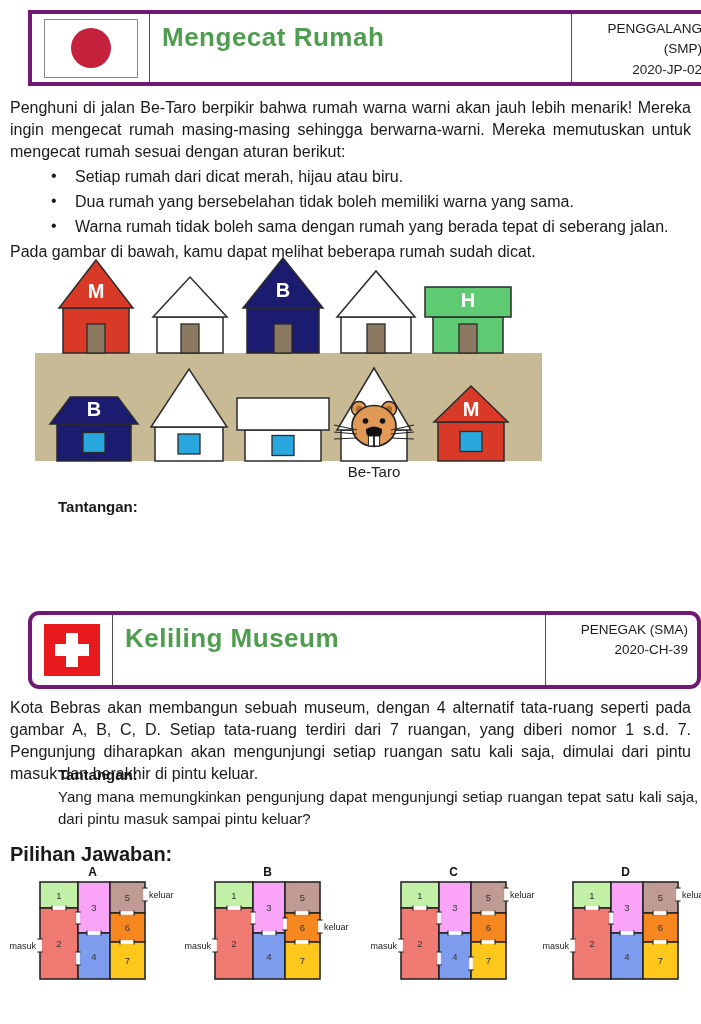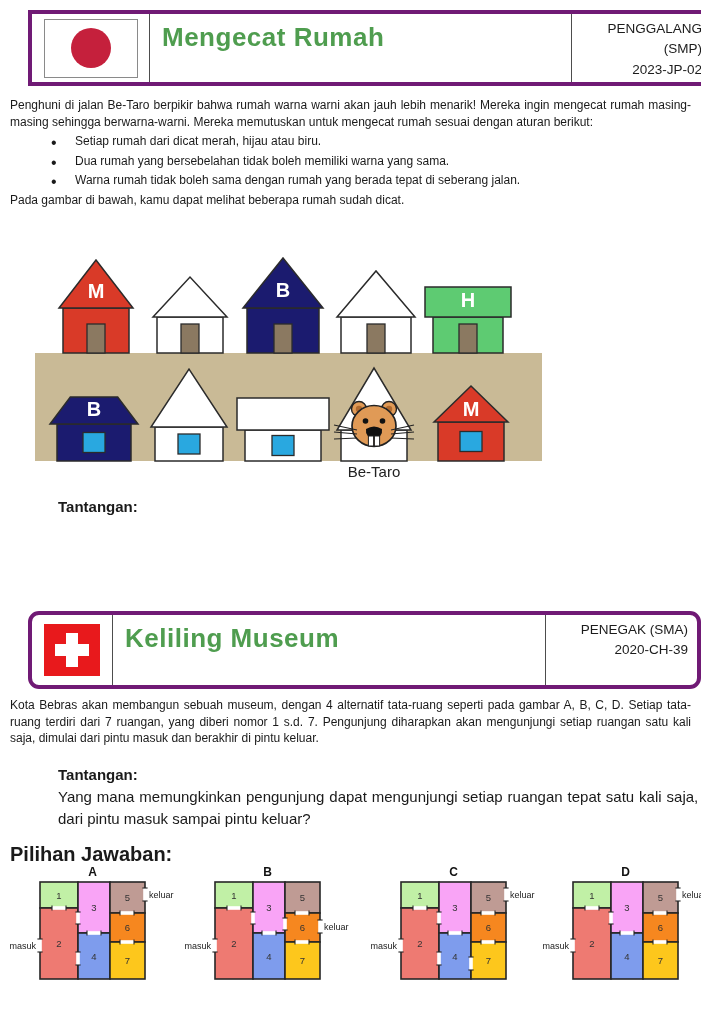--- a/index.html
+++ b/index.html
@@ -15,21 +15,21 @@
   .doc-title{margin:0;font-size:26px;font-weight:bold;color:#4f9d4f;letter-spacing:0.5px;}
   
   .jp-flag{width:92px;height:57px;background:#fff;border:1px solid #8a8a8a;position:relative;}
   .jp-flag .sun{position:absolute;left:50%;top:50%;width:40px;height:40px;margin:-20px 0 0 -20px;
                 border-radius:50%;background:#c5203c;}
   
   .ch-flag{width:56px;height:52px;background:#e8191c;position:relative;}
   .ch-flag .v{position:absolute;left:50%;top:50%;width:12px;height:34px;margin:-17px 0 0 -6px;background:#fff;}
   .ch-flag .h{position:absolute;left:50%;top:50%;width:34px;height:12px;margin:-6px 0 0 -17px;background:#fff;}
   
-  .para{position:absolute;left:10px;width:681px;font-size:12px;line-height:1.38;text-align:justify;}
+  .para{position:absolute;left:10px;width:681px;font-size:16px;line-height:1.38;text-align:justify;}
   .para p{margin:0;}
   .rules{margin:2px 0;padding-left:65px;list-style:none;text-align:justify;}
   .rules li{position:relative;margin:3px 0;}
   .rules li::before{content:"\2022";position:absolute;left:-24px;top:-1px;font-size:16px;}
   .bold-label{font-weight:bold;}
   .challenge{position:absolute;left:10px;width:681px;font-size:15px;line-height:1.45;margin-left:48px;}
   .options-label{position:absolute;left:10px;font-size:20px;font-weight:bold;}
   
   .houses-wrap{position:absolute;left:35px;top:248px;width:507px;height:238px;}
   .layouts-wrap{position:absolute;left:0;top:866px;width:701px;height:150px;}
@@ -46,21 +46,21 @@
       <div class="jp-flag">
           <div class="sun"></div>
         </div>
     </div>
     <div class="cell titlecell">
       <h1 class="doc-title">Mengecat Rumah</h1>
     </div>
     <div class="cell metacell" style="width:130px;">
       <div>PENGGALANG</div>
       <div>(SMP)</div>
-      <div>2023-JP-02</div>
+      <div>2020-JP-02</div>
     </div>
   </div>
 
   <div class="para" style="top:97px;">
     <p>Penghuni di jalan Be-Taro berpikir bahwa rumah warna warni akan jauh lebih menarik! Mereka ingin mengecat rumah masing-masing sehingga berwarna-warni. Mereka memutuskan untuk mengecat rumah sesuai dengan aturan berikut:</p>
     <ul class="rules">
       <li>Setiap rumah dari dicat merah, hijau atau biru.</li>
       <li>Dua rumah yang bersebelahan tidak boleh memiliki warna yang sama.</li>
       <li>Warna rumah tidak boleh sama dengan rumah yang berada tepat di seberang jalan.</li>
     </ul>

